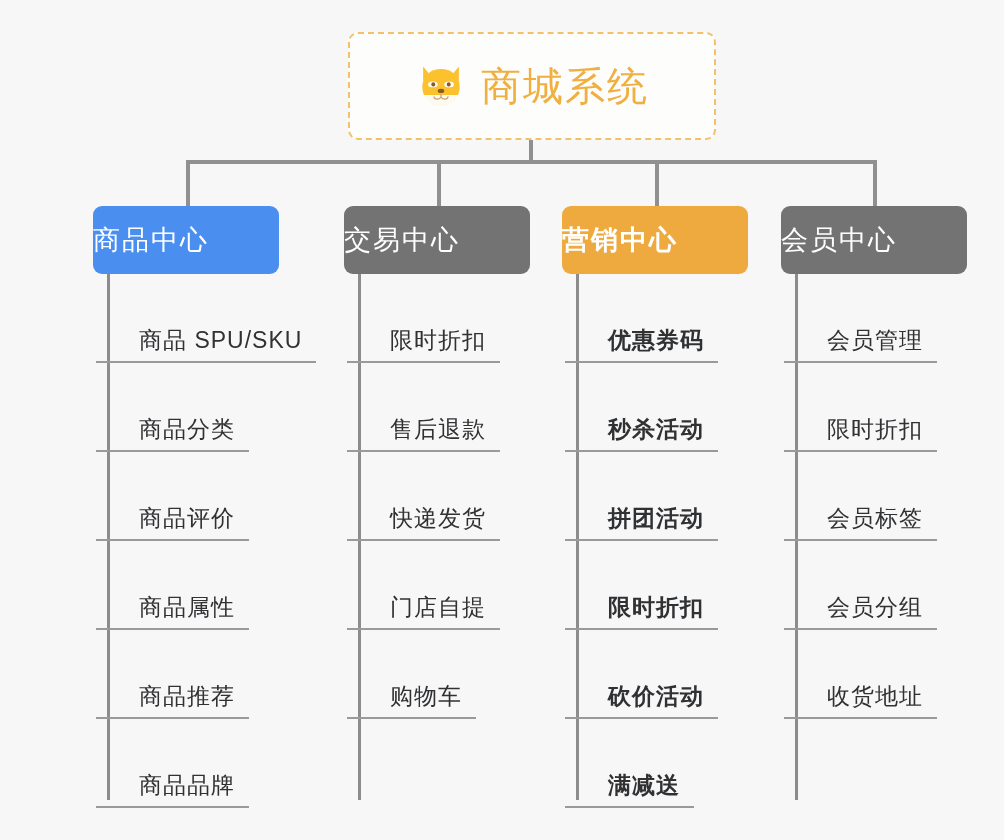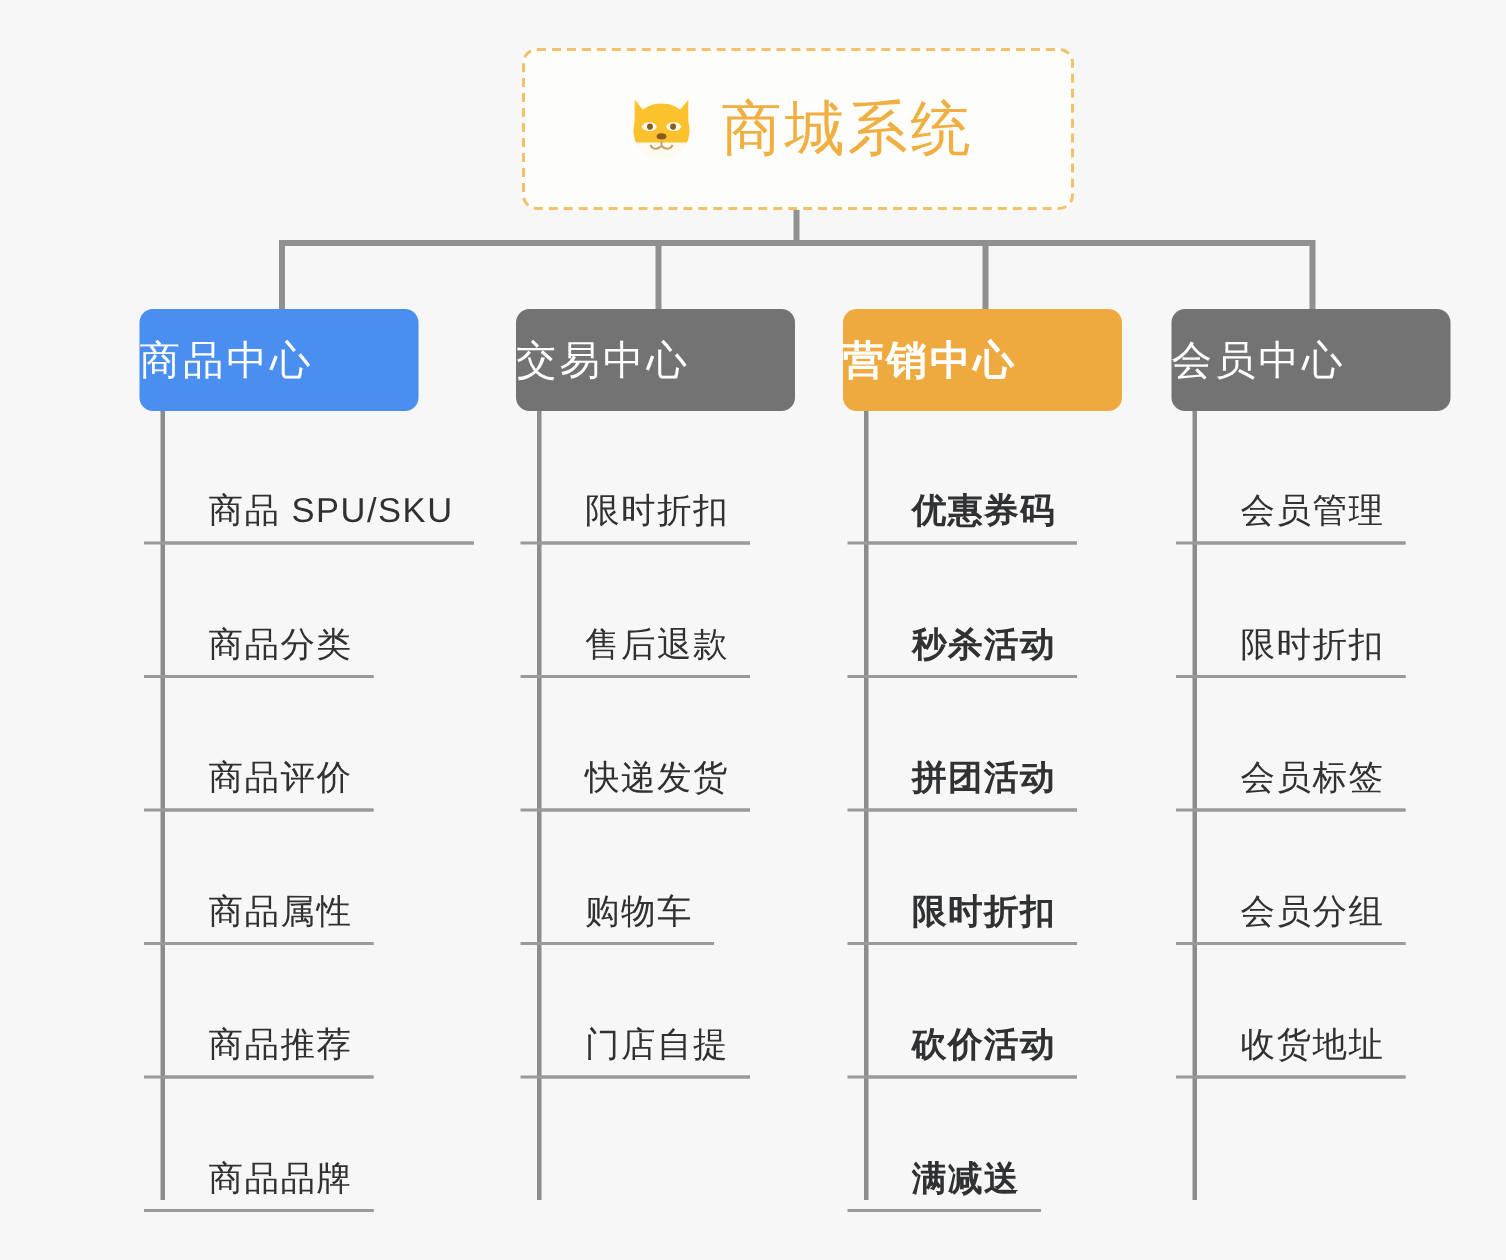--- a/index.html
+++ b/index.html
@@ -205,24 +205,24 @@
           <li class="leaf">
             <span class="leaf-text">限时折扣</span>
           </li>
           <li class="leaf">
             <span class="leaf-text">售后退款</span>
           </li>
           <li class="leaf">
             <span class="leaf-text">快递发货</span>
           </li>
           <li class="leaf">
+            <span class="leaf-text">门店自提</span>
+          </li>
+          <li class="leaf">
             <span class="leaf-text">购物车</span>
-          </li>
-          <li class="leaf">
-            <span class="leaf-text">门店自提</span>
           </li>
         </ul>
       </div>
       <div class="branch" style="left: 526px; width: 186px; font-weight: bold;">
         <div class="branch-head" style="background: rgb(238, 170, 63); width: 186px;">
           <span>营销中心</span>
         </div>
         <div class="spine" style="height: 526px;"></div>
         <ul class="leaf-list">
           <li class="leaf">

